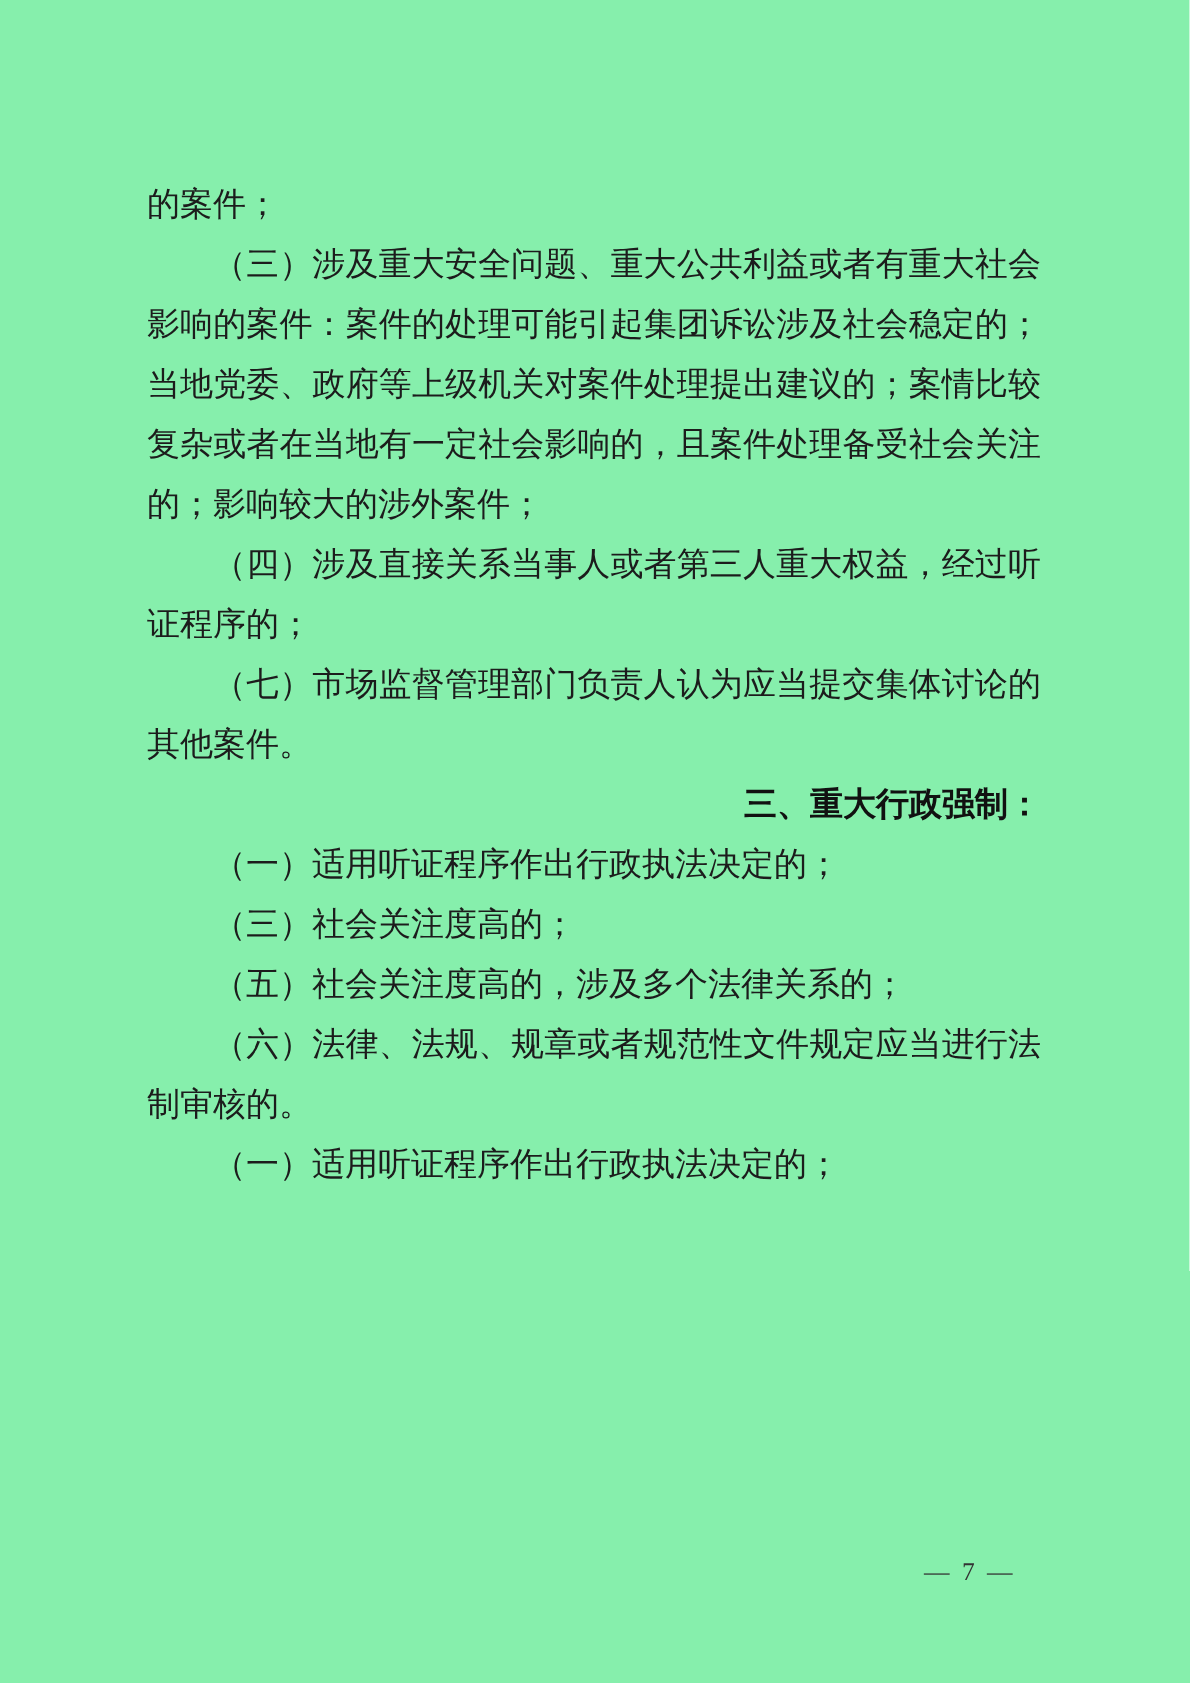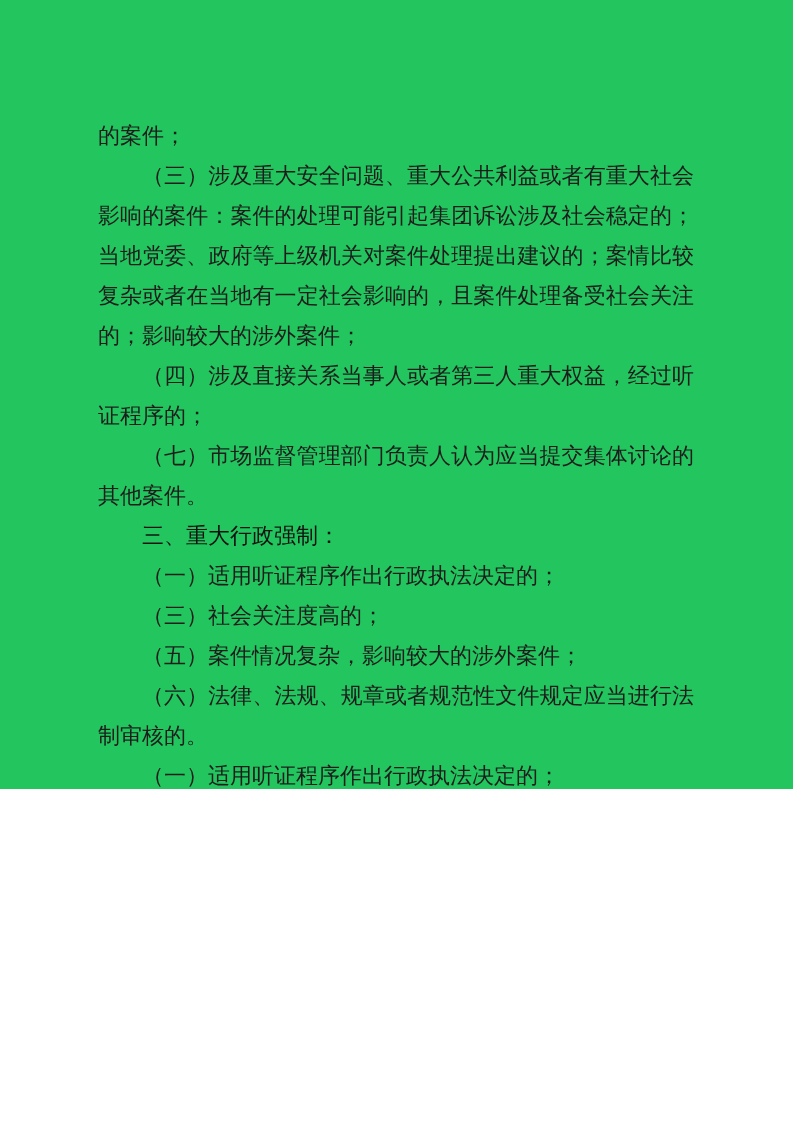--- a/index.html
+++ b/index.html
@@ -3,22 +3,22 @@
 <meta charset="utf-8">
 <style>
   html, body {
     margin: 0;
     padding: 0;
     background: #ffffff;
   }
   .page {
     position: relative;
     width: 793px;
-    height: 789px;
-    background: #22c55e;
+    height: 1122px;
+    background: #86efac;
     overflow: hidden;
   }
   .content {
     position: absolute;
     left: 98px;
     top: 116px;
     width: 596px;
   }
   .para {
     margin: 0;
@@ -29,22 +29,22 @@
     color: #1c1c1c;
     text-align: justify;
     text-indent: 2em;
     letter-spacing: 0;
   }
   .para.no-indent {
     text-indent: 0;
   }
   .para.heading {
     font-family: "Liberation Sans", "DejaVu Sans", sans-serif;
-    font-weight: 400;
-    text-align: left;
+    font-weight: 700;
+    text-align: right;
     color: #111111;
   }
   .footer {
     position: absolute;
     top: 1036px;
     right: 116px;
     font-family: "Liberation Serif", "DejaVu Serif", serif;
     font-size: 17px;
     line-height: 24px;
     color: #333333;
@@ -56,18 +56,18 @@
 
 <div class="page">
   <div class="content">
     <p class="para no-indent">的案件；</p>
     <p class="para">（三）涉及重大安全问题、重大公共利益或者有重大社会影响的案件：案件的处理可能引起集团诉讼涉及社会稳定的；当地党委、政府等上级机关对案件处理提出建议的；案情比较复杂或者在当地有一定社会影响的，且案件处理备受社会关注的；影响较大的涉外案件；</p>
     <p class="para">（四）涉及直接关系当事人或者第三人重大权益，经过听证程序的；</p>
     <p class="para">（七）市场监督管理部门负责人认为应当提交集体讨论的其他案件。</p>
     <p class="para heading">三、重大行政强制：</p>
     <p class="para">（一）适用听证程序作出行政执法决定的；</p>
     <p class="para">（三）社会关注度高的；</p>
-    <p class="para">（五）案件情况复杂，影响较大的涉外案件；</p>
+    <p class="para">（五）社会关注度高的，涉及多个法律关系的；</p>
     <p class="para">（六）法律、法规、规章或者规范性文件规定应当进行法制审核的。</p>
     <p class="para">（一）适用听证程序作出行政执法决定的；</p>
   </div>
   <div class="footer">— 7 —</div>
 </div>
 
 </body></html>

